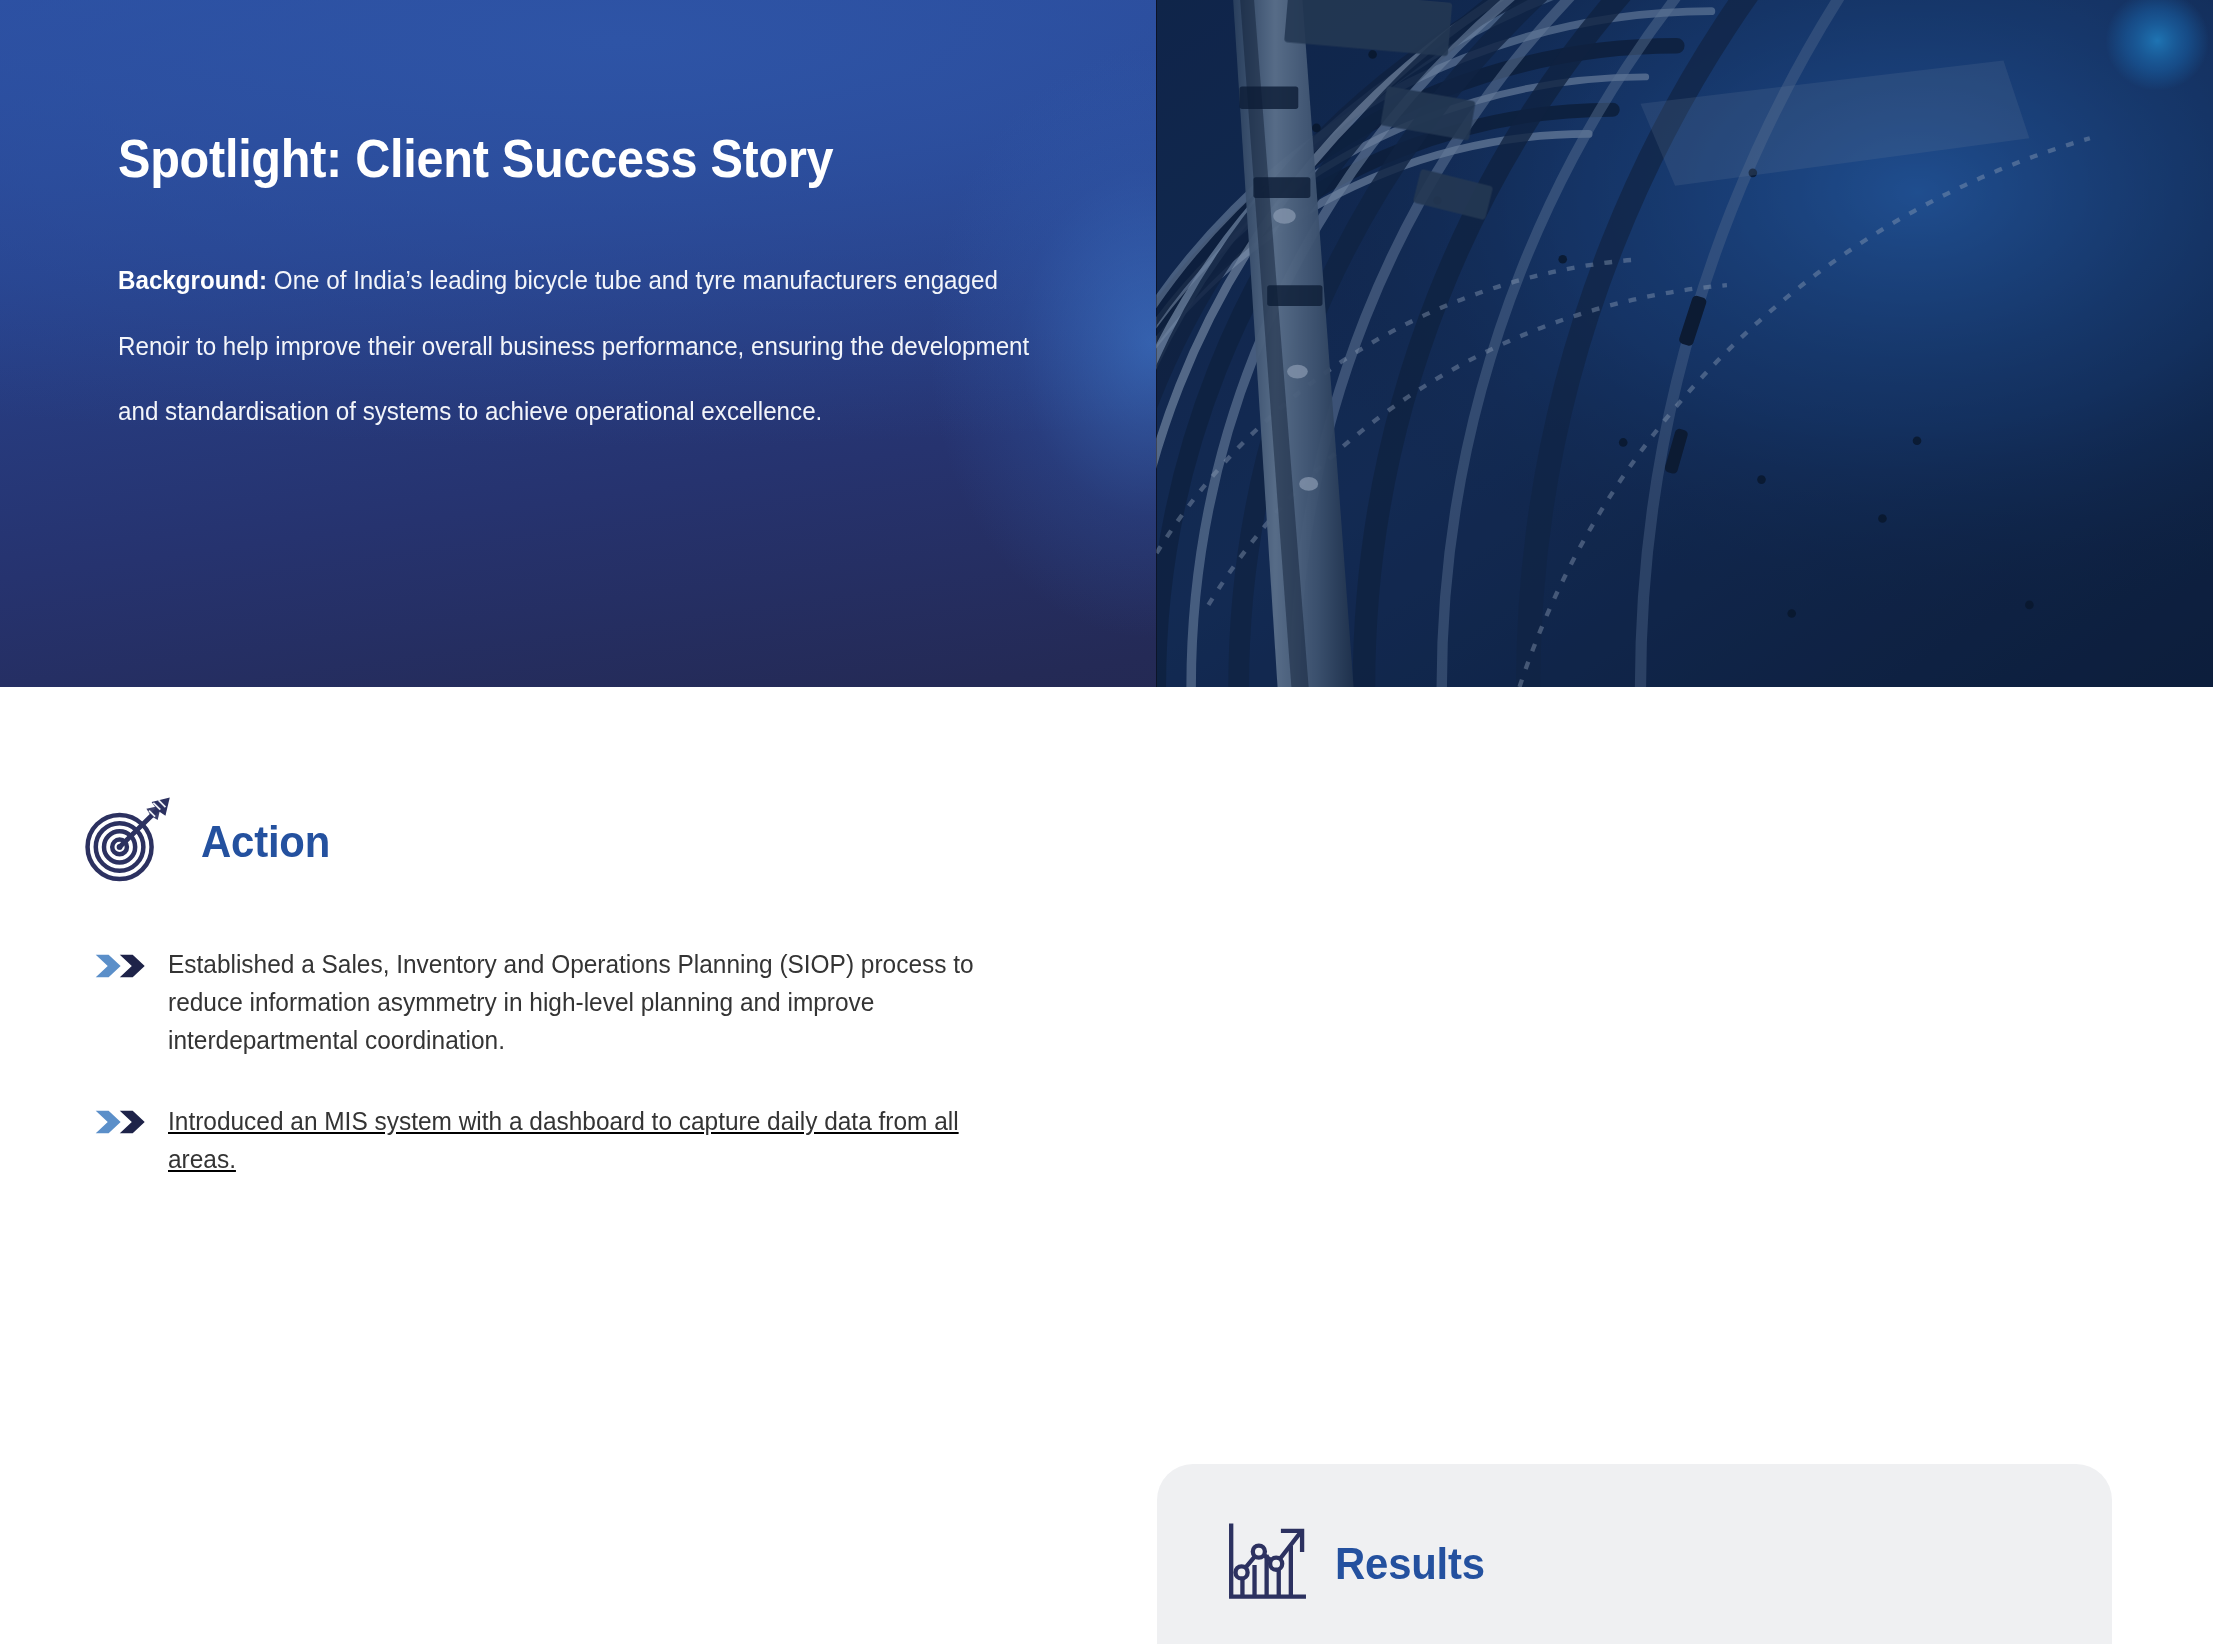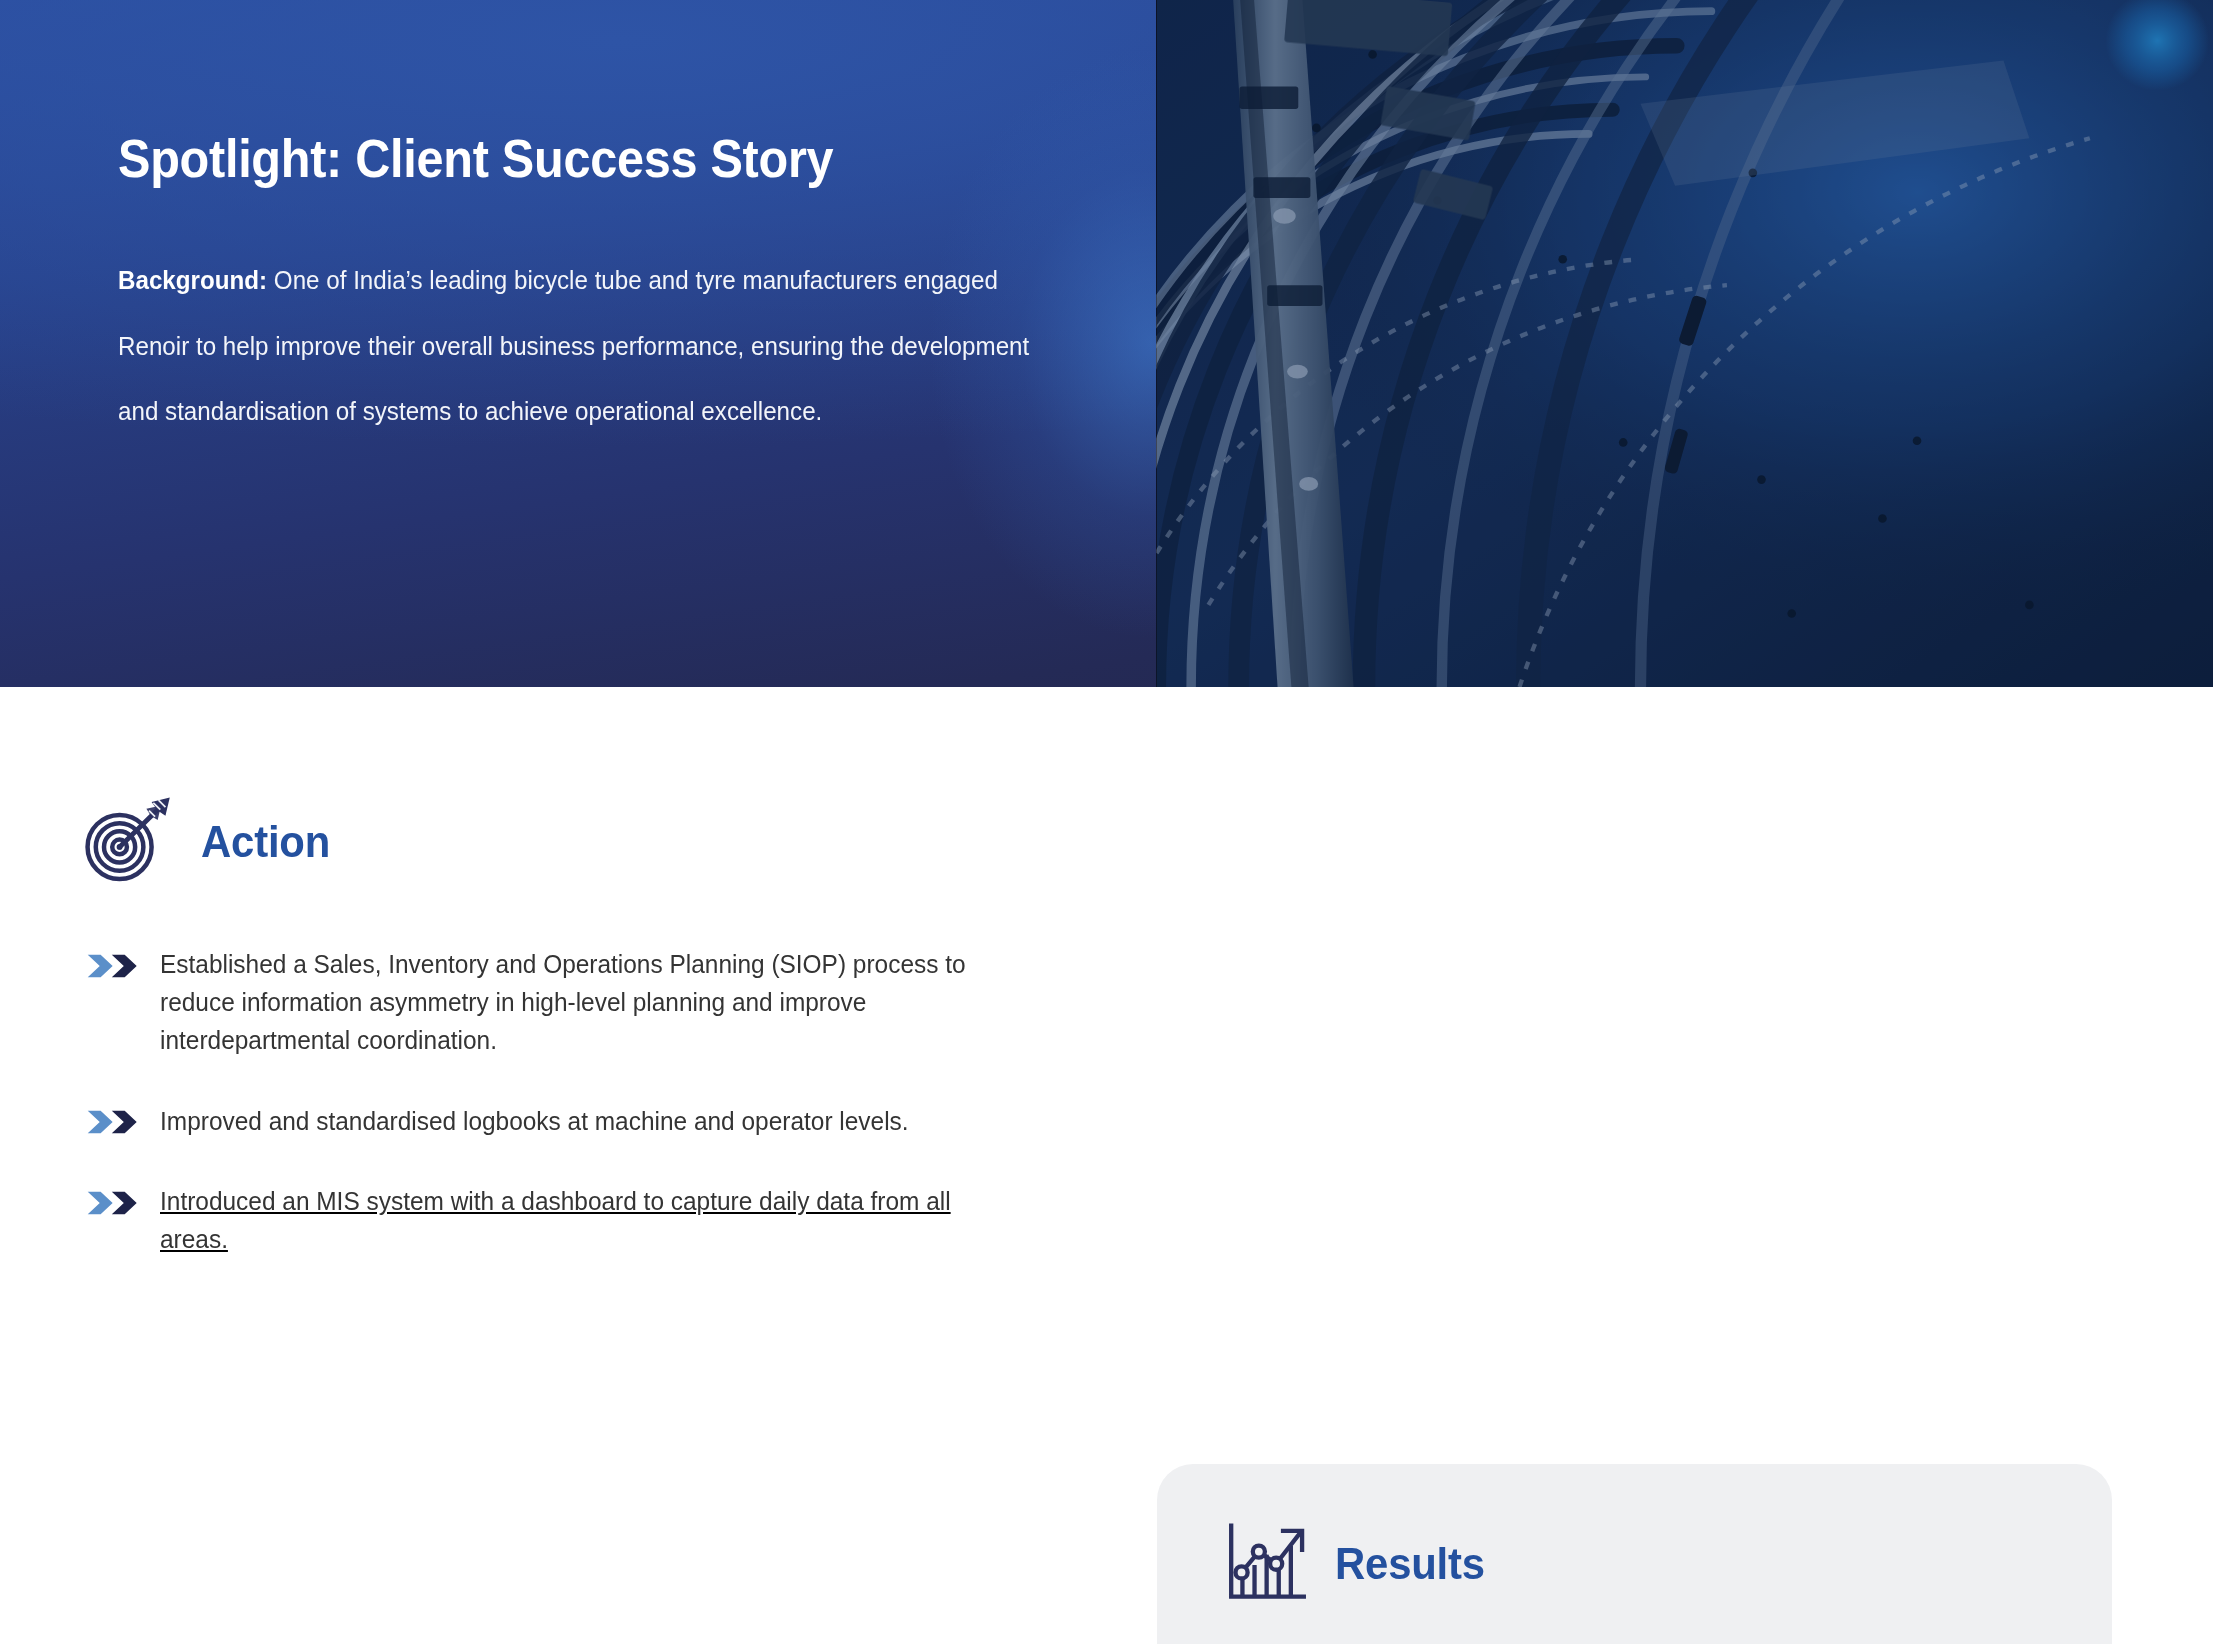--- a/index.html
+++ b/index.html
@@ -113,21 +113,21 @@
     margin: 0;
     font-size: 45px;
     font-weight: 700;
     color: #24519f;
     letter-spacing: -0.2px;
     transform: scaleX(0.93);
     transform-origin: left center;
   }
 
   .bullets {
-    margin: 8px;
+    margin: 16px;
     padding: 0;
     list-style: none;
   }
   .bullet {
     display: flex;
     align-items: flex-start;
   }
   .bullet-icon {
     flex: 0 0 auto;
     margin-top: 7.8px;
@@ -333,29 +333,20 @@
         </span>
         <span class="bullet-text">Established a Sales, Inventory and Operations Planning (SIOP) process to reduce information asymmetry in high-level planning and improve interdepartmental coordination.</span>
       </li>
       <li class="bullet">
         <span class="bullet-icon">
           <svg width="55" height="26" viewBox="0 0 64 30" xmlns="http://www.w3.org/2000/svg">
             <path d="M2 2 L17 2 L31 15 L17 28 L2 28 L16 15 Z" fill="#5b8fc9"></path>
             <path d="M30 2 L45 2 L59 15 L45 28 L30 28 L44 15 Z" fill="#1e2349"></path>
           </svg>
         </span>
-        <span class="bullet-text">Improved and standardised logbooks at machine and operator levels.</span>
-      </li>
-      <li class="bullet">
-        <span class="bullet-icon">
-          <svg width="55" height="26" viewBox="0 0 64 30" xmlns="http://www.w3.org/2000/svg">
-            <path d="M2 2 L17 2 L31 15 L17 28 L2 28 L16 15 Z" fill="#5b8fc9"></path>
-            <path d="M30 2 L45 2 L59 15 L45 28 L30 28 L44 15 Z" fill="#1e2349"></path>
-          </svg>
-        </span>
         <span class="bullet-text">Introduced an MIS system with a dashboard to capture daily data from all areas.</span>
       </li>
     </ul>
   </div>
 
   <div class="card-results">
     <div class="card-inner">
       <div class="section-head">
         <span class="section-icon">
           <svg width="83" height="80" viewBox="0 0 96 92" xmlns="http://www.w3.org/2000/svg">

